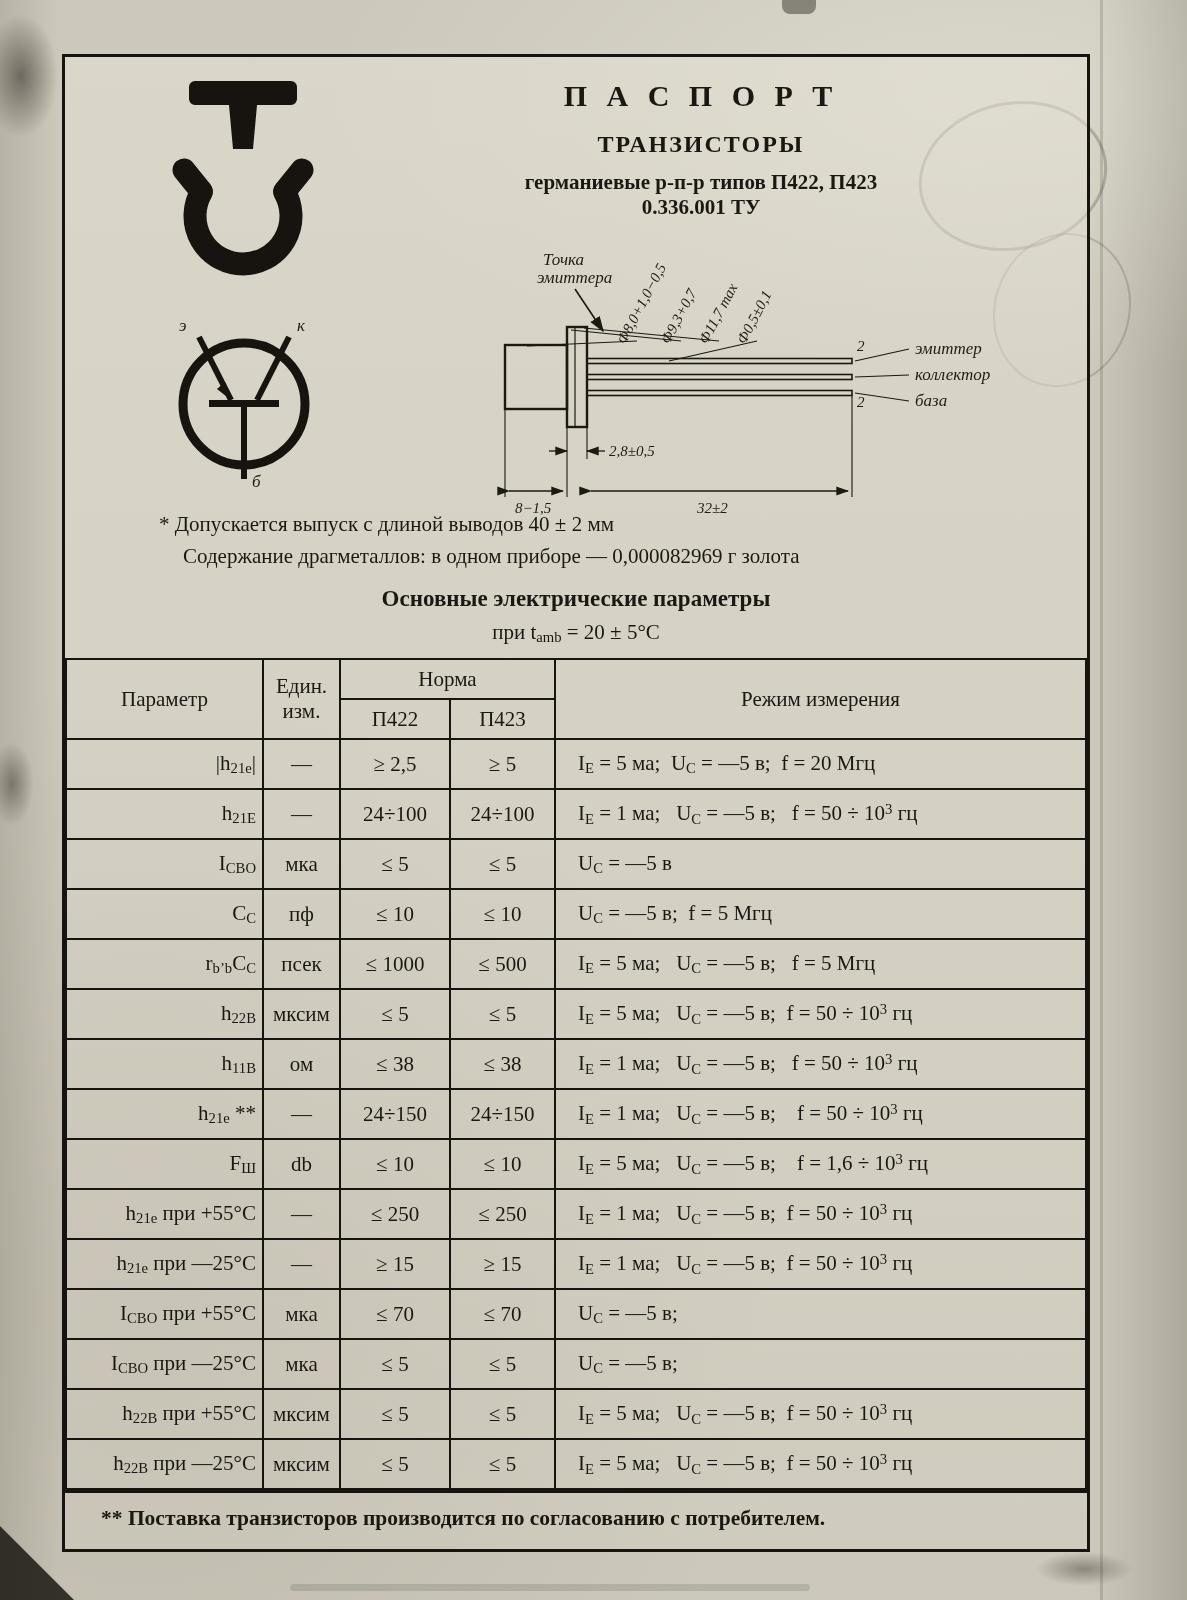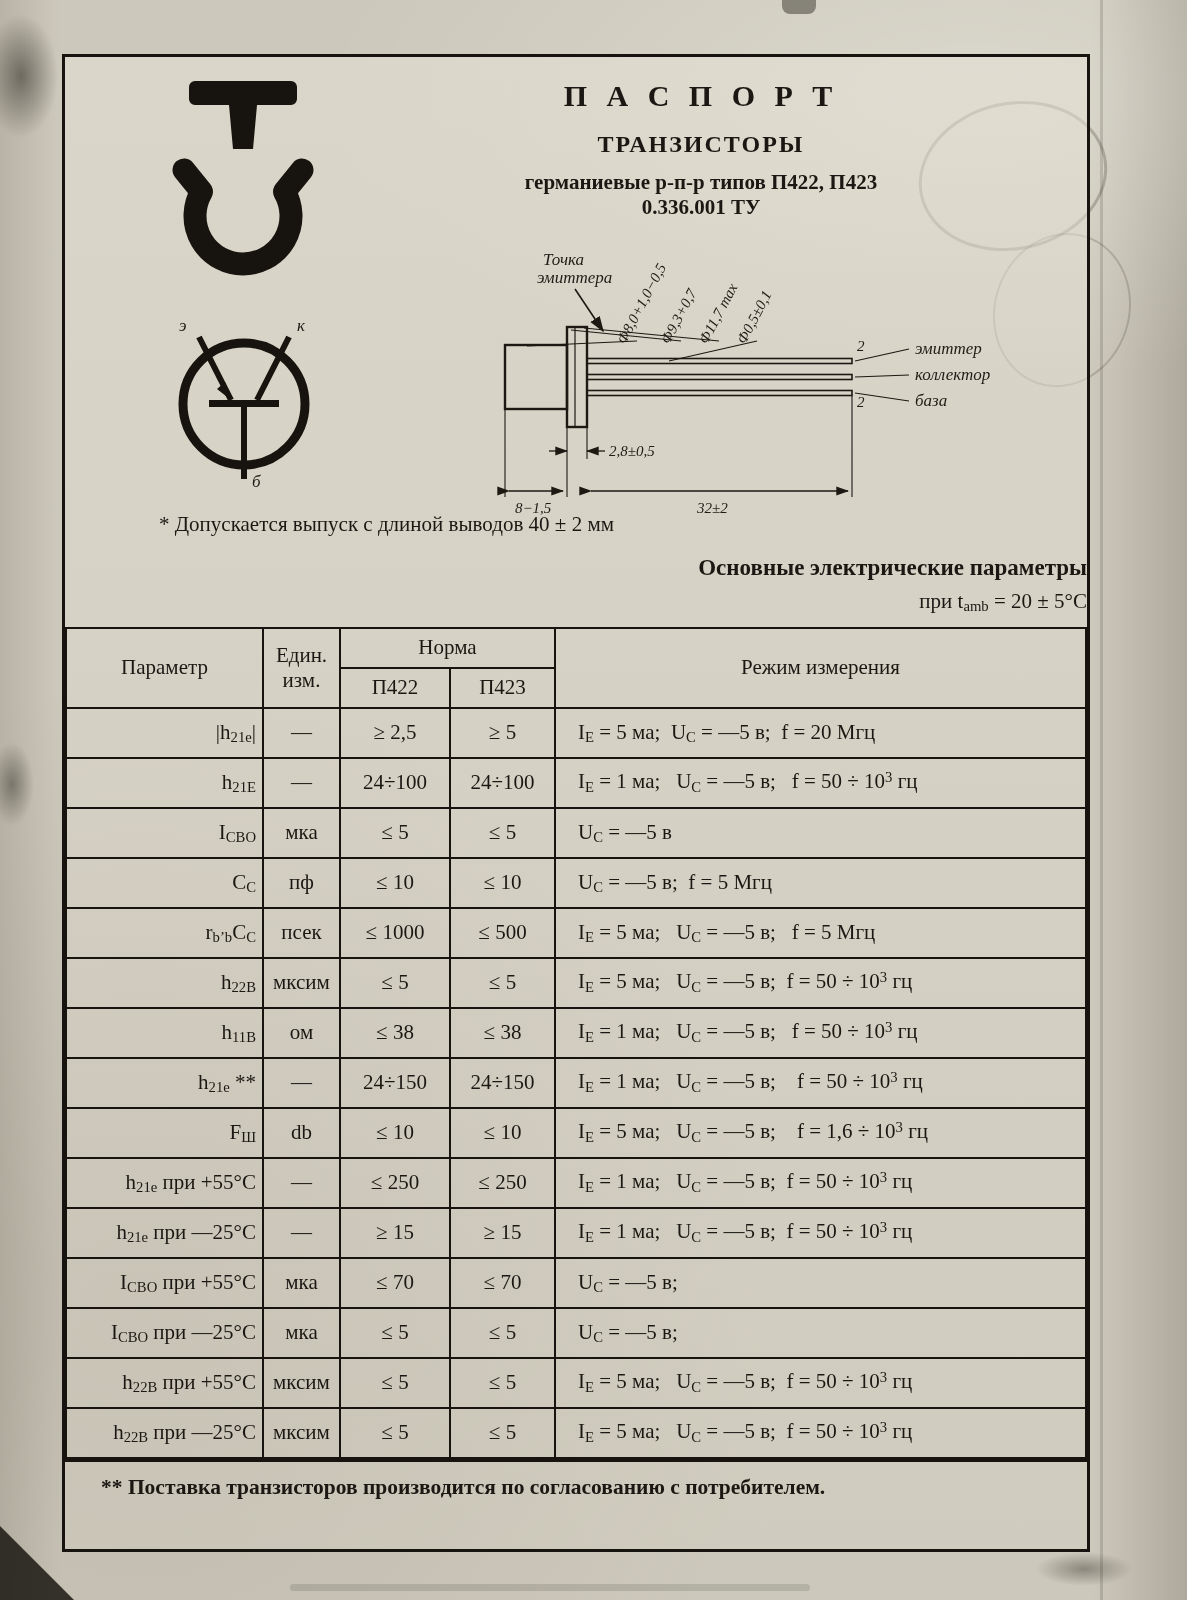--- a/index.html
+++ b/index.html
@@ -24,21 +24,21 @@
   .doc-subtitle{font-size:24px;font-weight:bold;letter-spacing:2px;margin-bottom:12px;}
   .doc-type{font-size:21px;font-weight:bold;}
   .doc-tu{font-size:21px;font-weight:bold;}
   .logo-svg{position:absolute;left:78px;top:14px;}
   .symbol-svg{position:absolute;left:92px;top:250px;}
   .drawing-svg{position:absolute;left:392px;top:188px;}
   .draw-label{font-style:italic;font-size:17px;fill:#201c16;}
   .dim-label{font-style:italic;font-size:15px;fill:#201c16;}
   .notes{padding-left:118px;padding-right:40px;font-size:21px;line-height:1.5;}
   .note-first{margin-left:-24px;}
-  .section{text-align:right;margin-top:14px;}
+  .section{text-align:center;margin-top:14px;}
   .section-title{font-size:23px;font-weight:bold;margin-bottom:8px;}
   .condition{font-size:21px;}
   table.params{width:100%;border-collapse:collapse;margin-top:12px;table-layout:fixed;}
   table.params th, table.params td{border:2px solid #17140f;padding:2px 6px;font-weight:normal;}
   table.params th{font-size:21px;height:34px;}
   table.params td{font-size:21px;height:44px;}
   col.c1{width:197px;} col.c2{width:77px;} col.c3{width:110px;} col.c4{width:105px;} col.c5{width:auto;}
   .c-param{text-align:right;}
   .c-unit{text-align:center;}
   .c-norm{text-align:center;}
@@ -155,20 +155,21 @@
       <line x1="52" y1="246" x2="106" y2="246" stroke="#1c1913" stroke-width="1.3" marker-start="url(#arr)" marker-end="url(#arr)"></line>
       <text x="58" y="268" class="dim-label">8−1,5</text>
 
       <line x1="134" y1="246" x2="391" y2="246" stroke="#1c1913" stroke-width="1.3" marker-start="url(#arr)" marker-end="url(#arr)"></line>
       <text x="240" y="268" class="dim-label">32±2</text>
     </svg>
   </div>
 
   <div class="notes">
     <div class="note-first">* Допускается выпуск с длиной выводов 40 ± 2 мм</div>
+    <div>Содержание драгметаллов: в одном приборе — 0,000082969 г золота</div>
   </div>
 
   <div class="section">
     <div class="section-title">Основные электрические параметры</div>
     <div class="condition"><span>при t</span><sub>amb</sub><span> = 20 ± 5°С</span></div>
   </div>
 
   <table class="params">
     <colgroup>
         <col class="c1">

